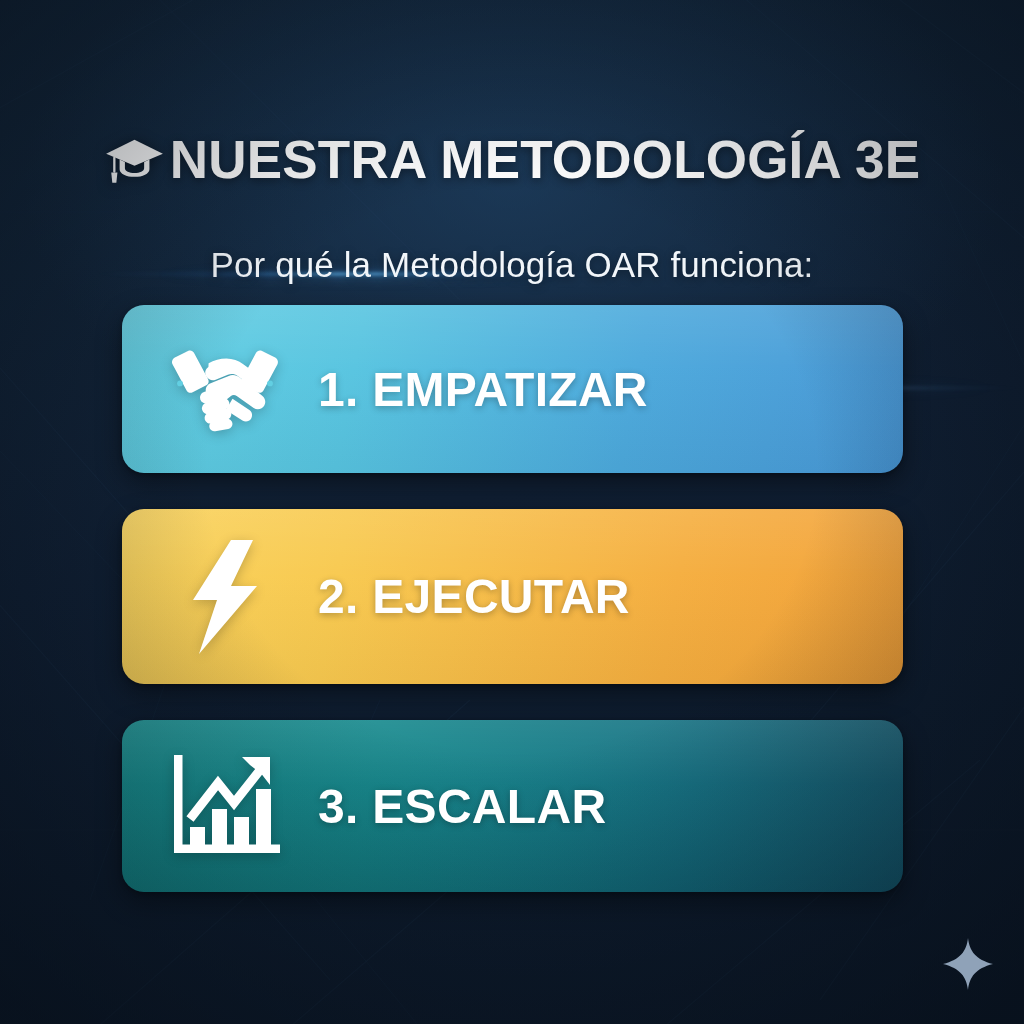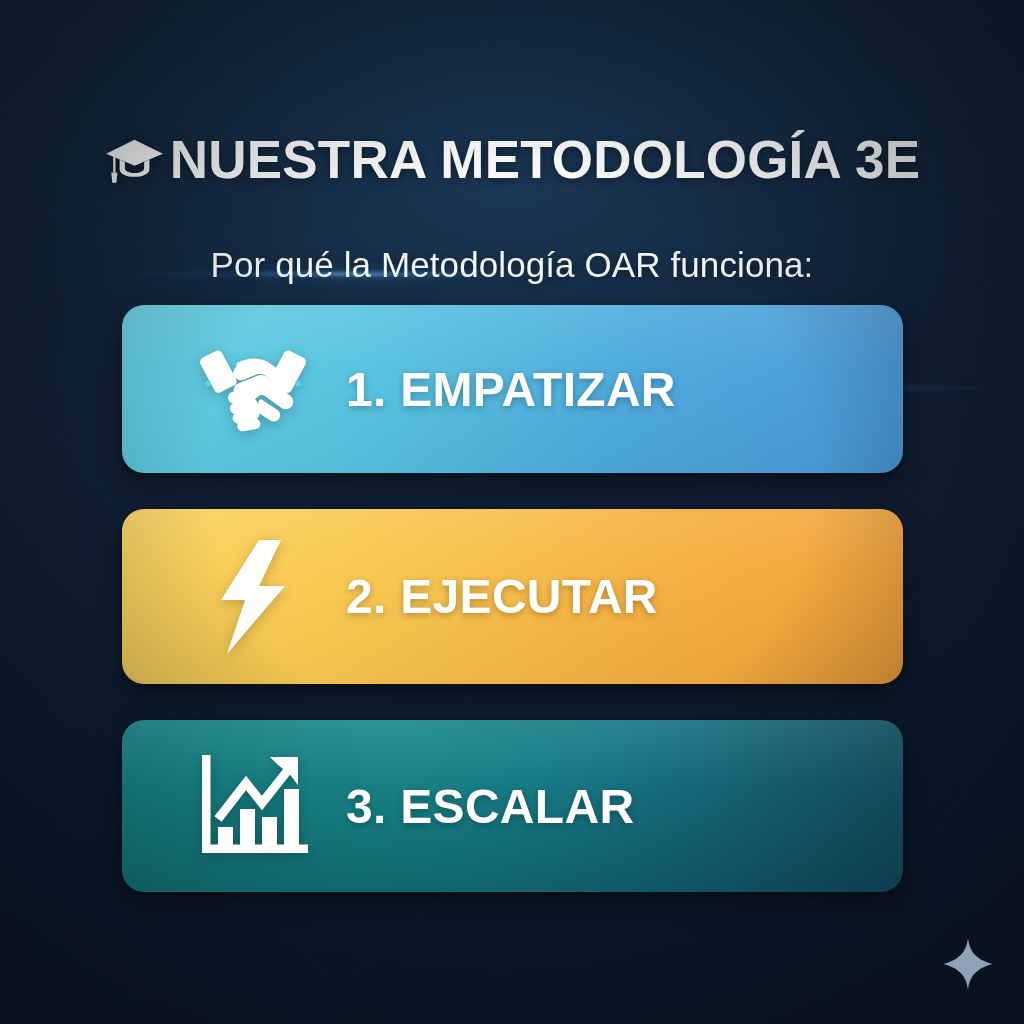--- a/index.html
+++ b/index.html
@@ -119,21 +119,20 @@
   }
   .card {
     position: relative;
     height: 168px;
     border-radius: 22px;
     margin-bottom: 36px;
     display: flex;
     align-items: center;
     overflow: hidden;
     box-shadow: 0 10px 26px rgba(0,0,0,0.42), 0 2px 5px rgba(0,0,0,0.3);
-    padding-left: 28px;
   }
   .card:last-child { margin-bottom: 12px; }
 
   .card-1 { background: linear-gradient(100deg, #61cfe2 0%, #57c4e0 30%, #4ca9dc 65%, #4897d6 100%); }
   .card-2 { height: 175px; background: linear-gradient(100deg, #f9d35b 0%, #f8c94f 28%, #f5ae3f 70%, #f2a037 100%); text-align: center; }
   .card-3 { height: 172px; background: linear-gradient(100deg, #159191 0%, #14888c 32%, #136f81 72%, #145c72 100%); }
 
   .card-sheen {
     position: absolute;
     inset: 0;

